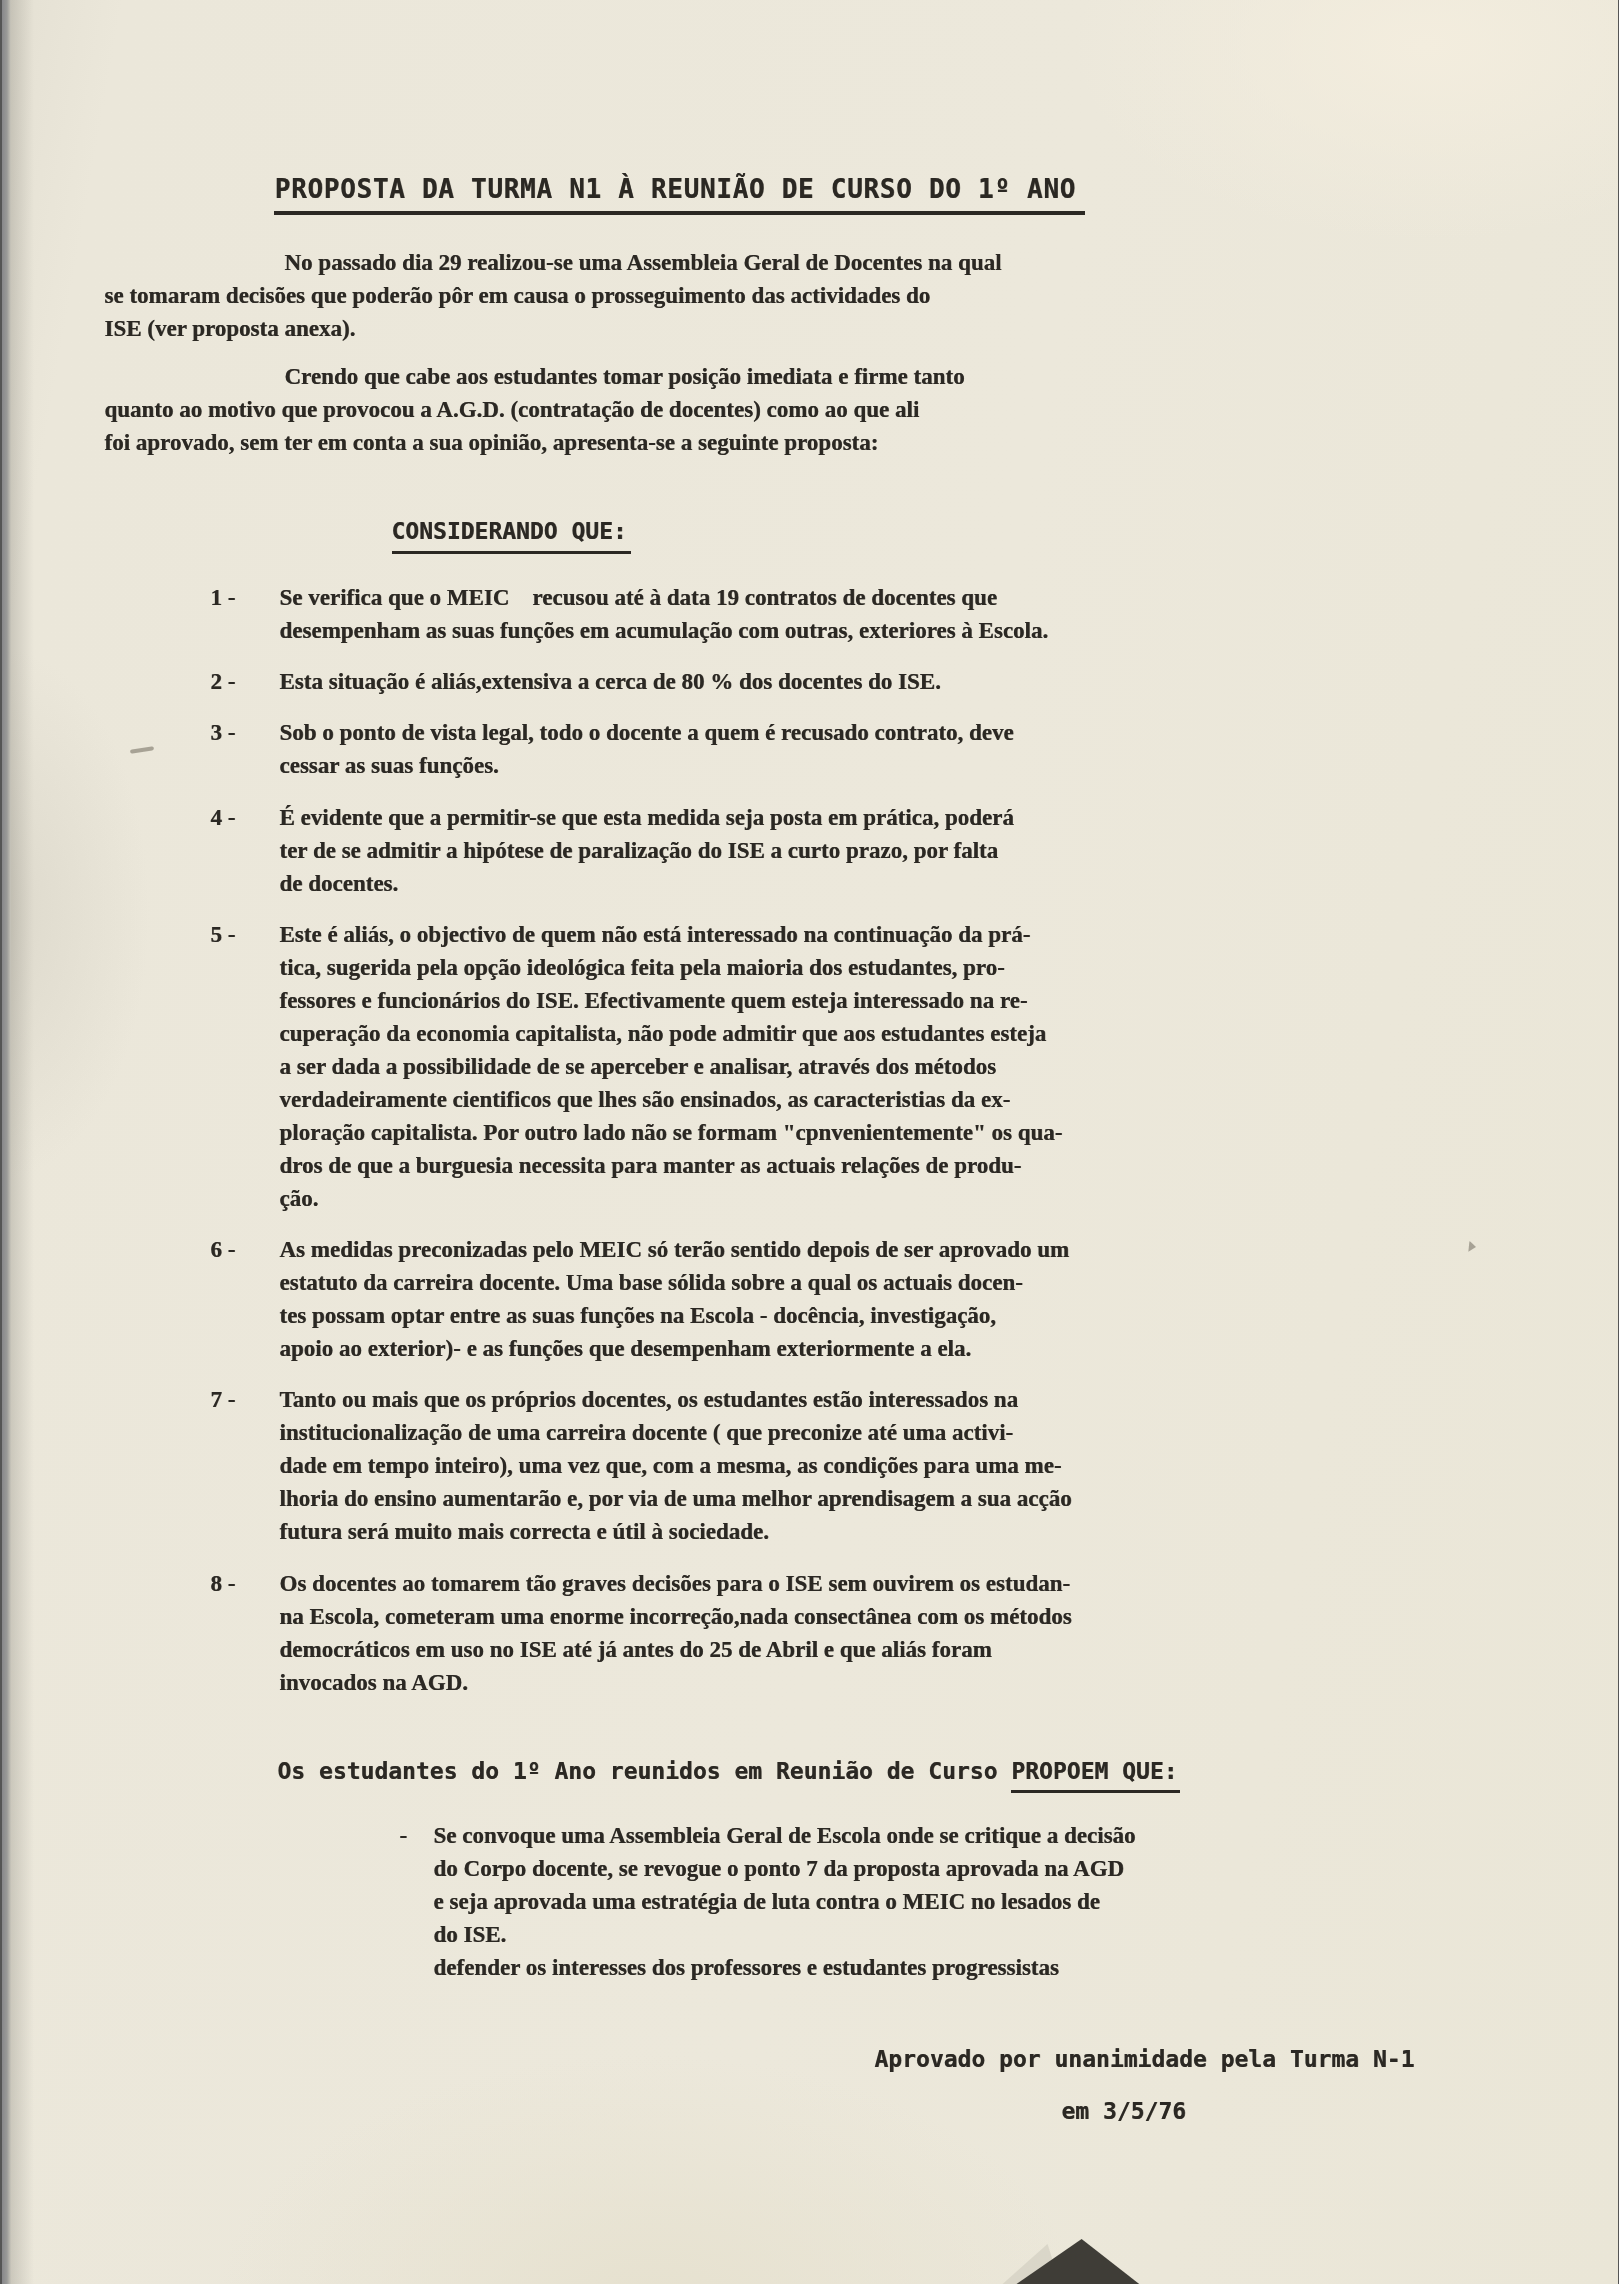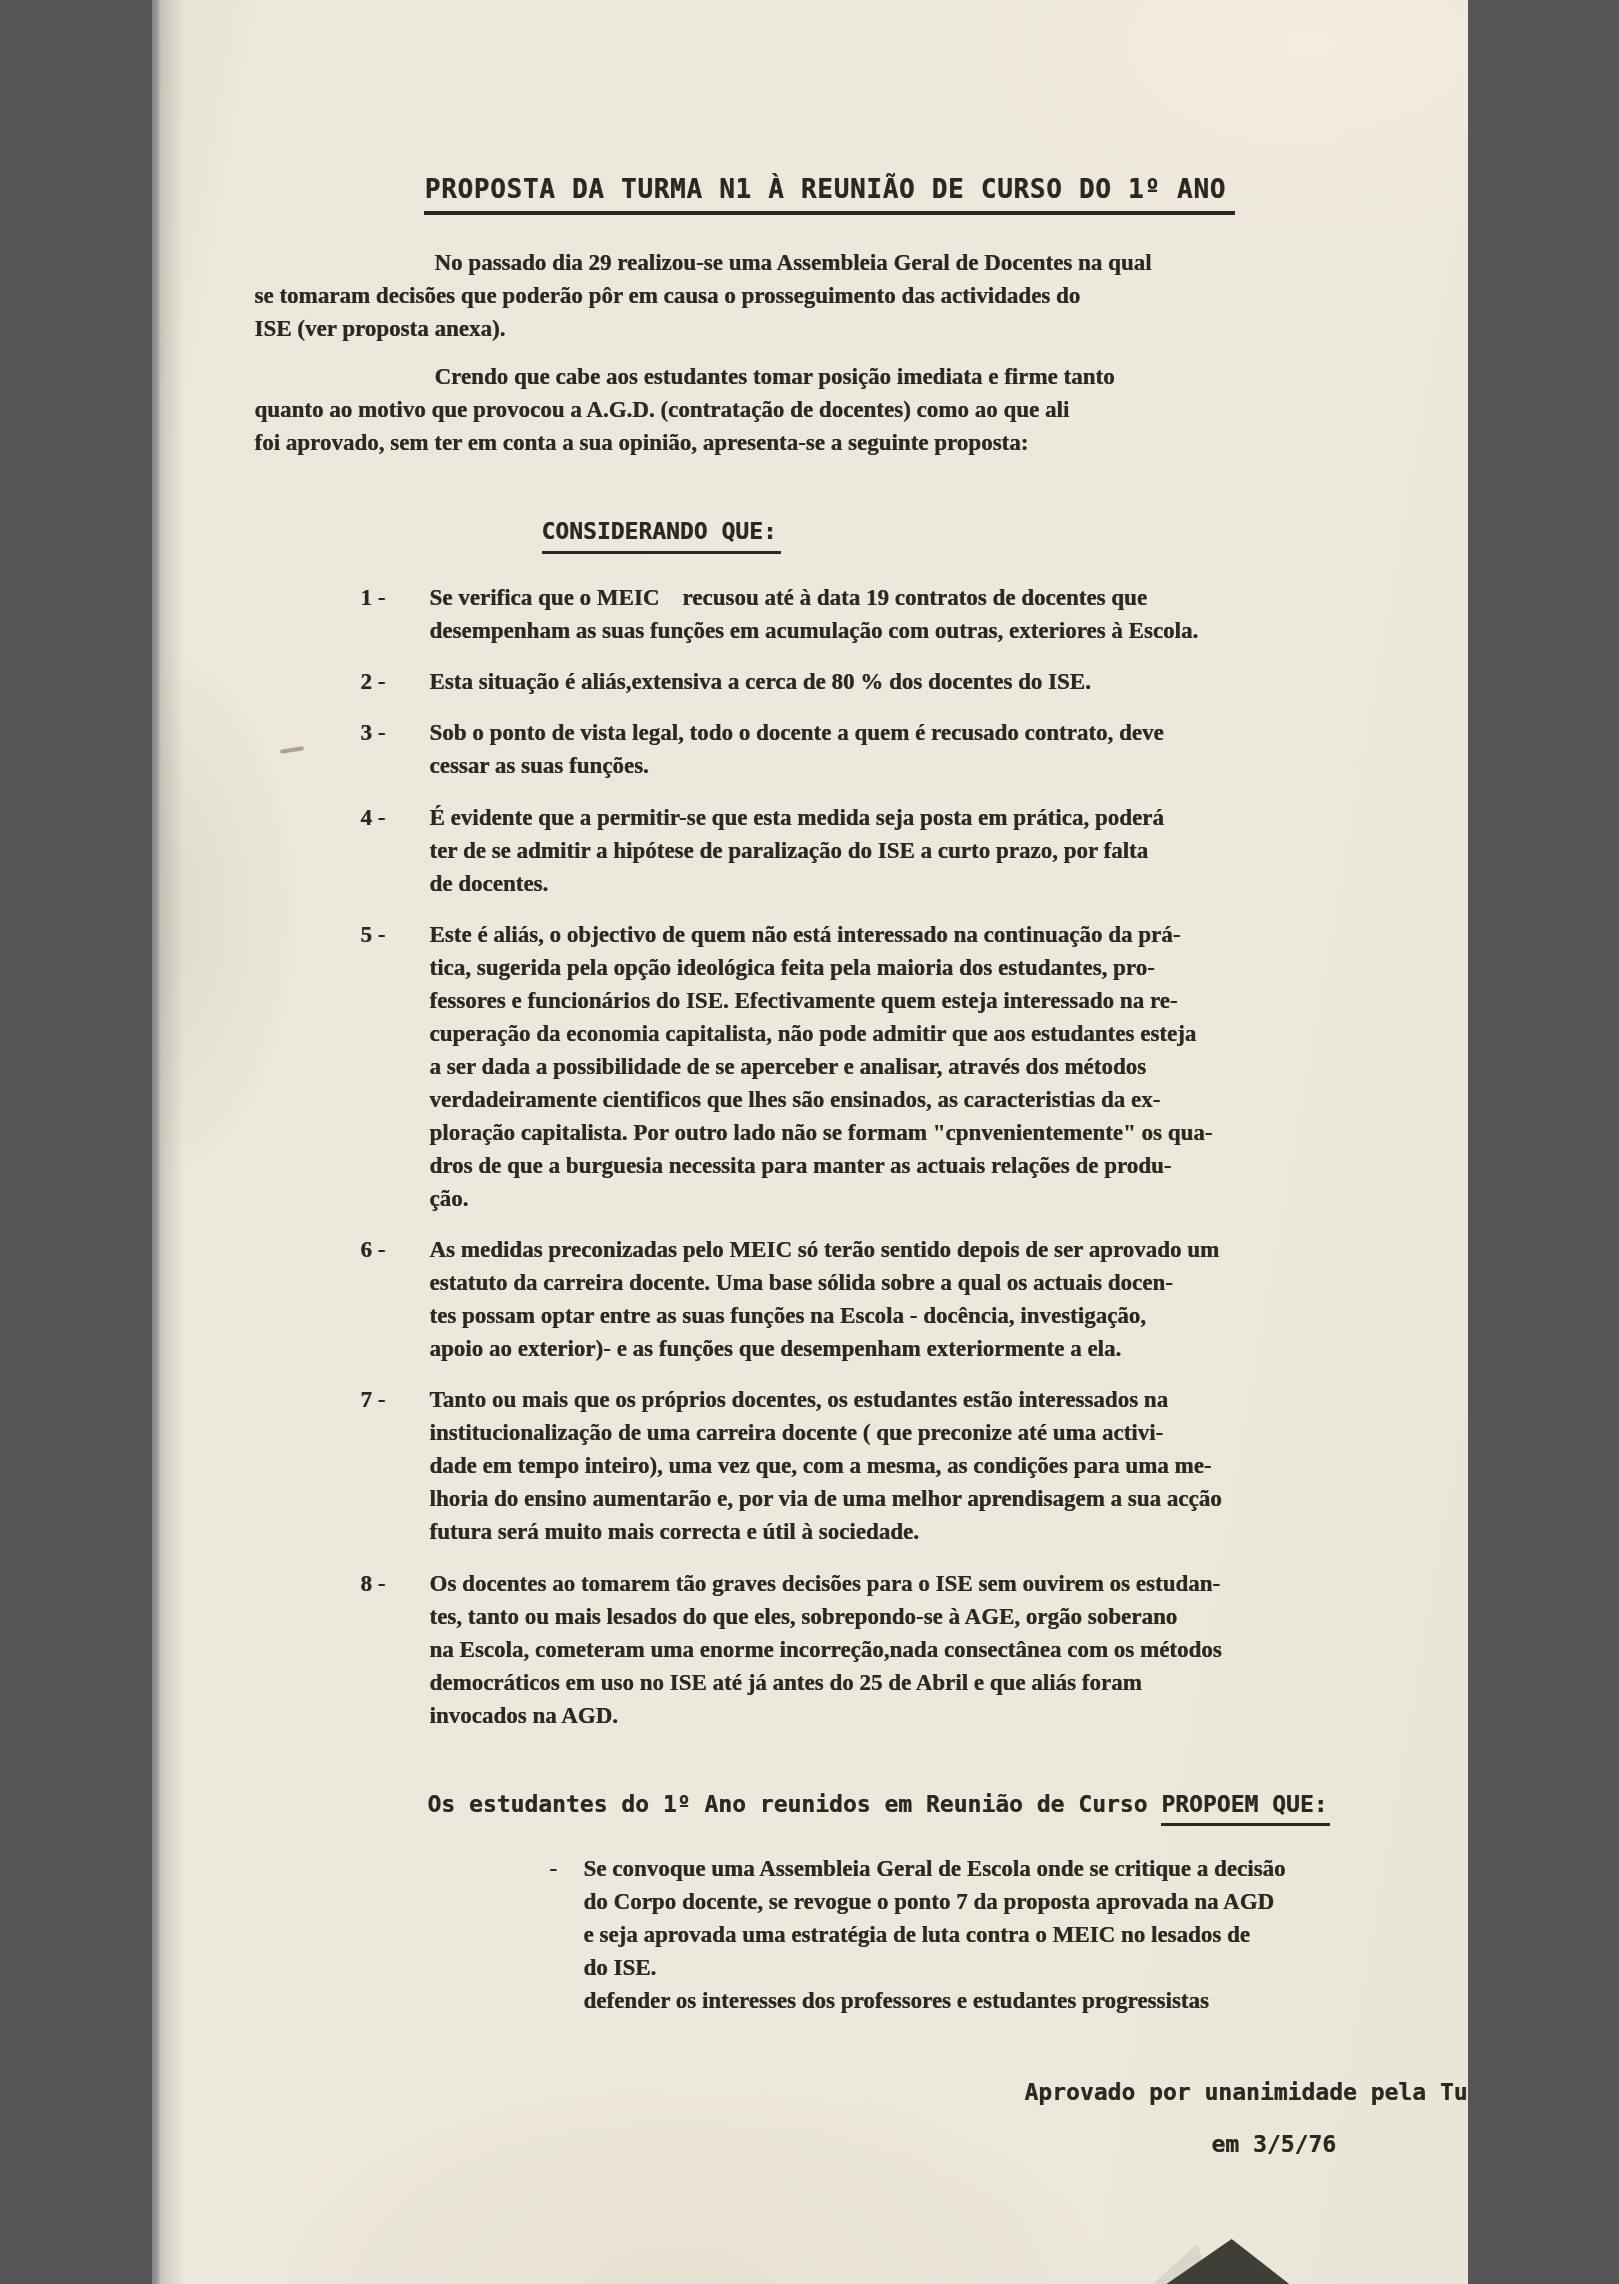--- a/index.html
+++ b/index.html
@@ -1,18 +1,18 @@
 <!DOCTYPE html>
 <html style="font-size:10.5px"><head>
 <meta charset="utf-8">
 <style>
   html,body { margin:0; padding:0; background:#555; }
   .page {
     position:relative;
-    width:1316px;
+    width:1616px;
     height:2284px;
     margin:0 auto;
     box-sizing:border-box;
     padding:173px 85px 0 103px;
     overflow:hidden;
     background:
       radial-gradient(ellipse 589px 327px at 88% 2%, #f3edde 0%, rgba(243,237,222,0) 60%),
       radial-gradient(ellipse 786px 458px at 40% 101%, #e6e1cf 0%, rgba(230,225,207,0) 55%),
       radial-gradient(ellipse 327px 589px at 0% 40%, #ddd9cc 0%, rgba(221,217,204,0) 45%),
       linear-gradient(100deg, #e4e0d3 0%, #ebe7da 6%, #ece8db 55%, #eae6d7 100%);
@@ -163,21 +163,20 @@
     <div class="item">
       <div class="line first"><span class="num">7 -</span><span>Tanto ou mais que os próprios docentes, os estudantes estão interessados na</span></div>
       <div class="line cont">institucionalização de uma carreira docente ( que preconize até uma activi-</div>
       <div class="line cont">dade em tempo inteiro), uma vez que, com a mesma, as condições para uma me-</div>
       <div class="line cont">lhoria do ensino aumentarão e, por via de uma melhor aprendisagem a sua acção</div>
       <div class="line cont">futura será muito mais correcta e útil à sociedade.</div>
     </div>
 
     <div class="item">
       <div class="line first"><span class="num">8 -</span><span>Os docentes ao tomarem tão graves decisões para o ISE sem ouvirem os estudan-</span></div>
-      <div class="line cont">tes, tanto ou mais lesados do que eles, sobrepondo-se à AGE, orgão soberano</div>
       <div class="line cont">na Escola, cometeram uma enorme incorreção,nada consectânea com os métodos</div>
       <div class="line cont">democráticos em uso no ISE até já antes do 25 de Abril e que aliás foram</div>
       <div class="line cont">invocados na AGD.</div>
     </div>
 
   </div>
 
   <div class="propose-line"><span>Os estudantes do 1º Ano reunidos em Reunião de Curso </span><span class="propose-heading">PROPOEM QUE:</span></div>
 
   <div class="proposal">

